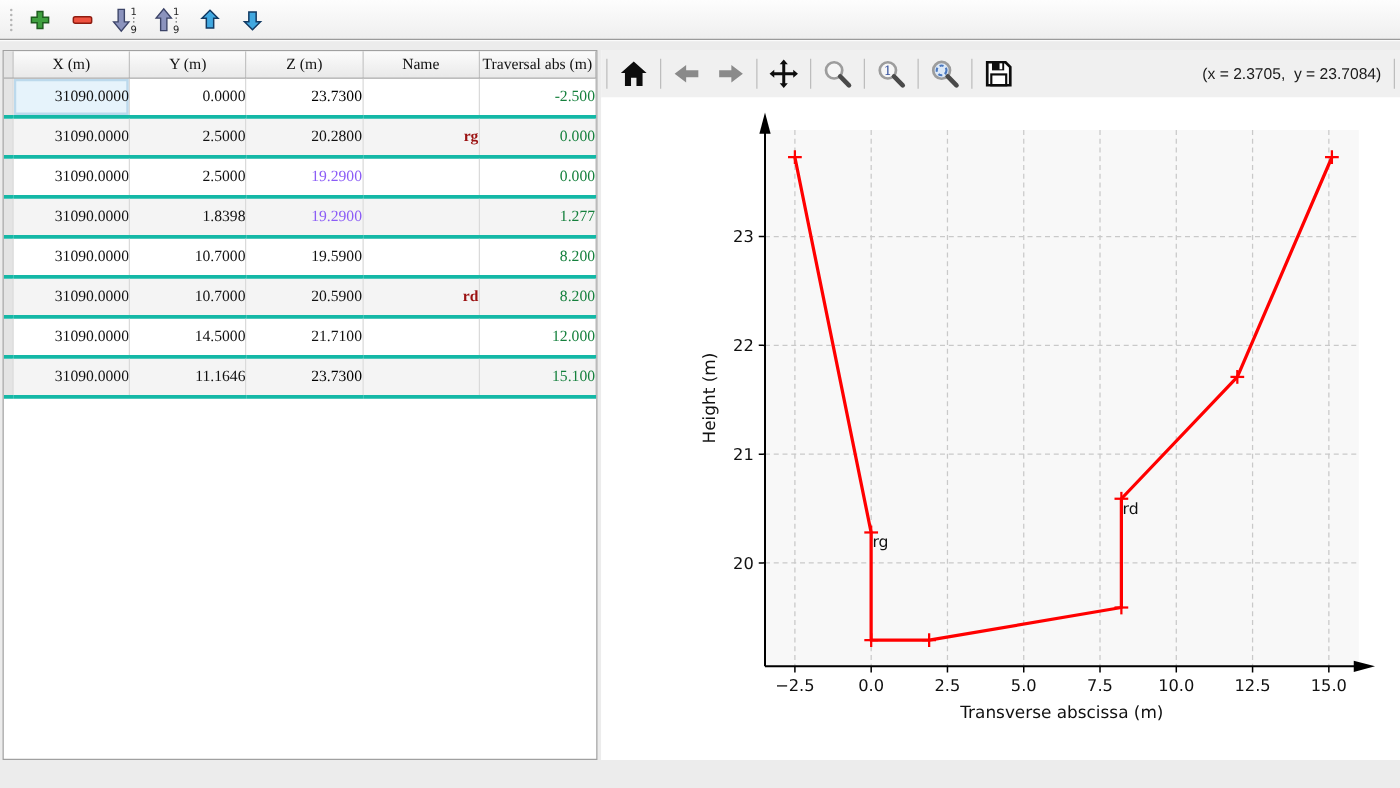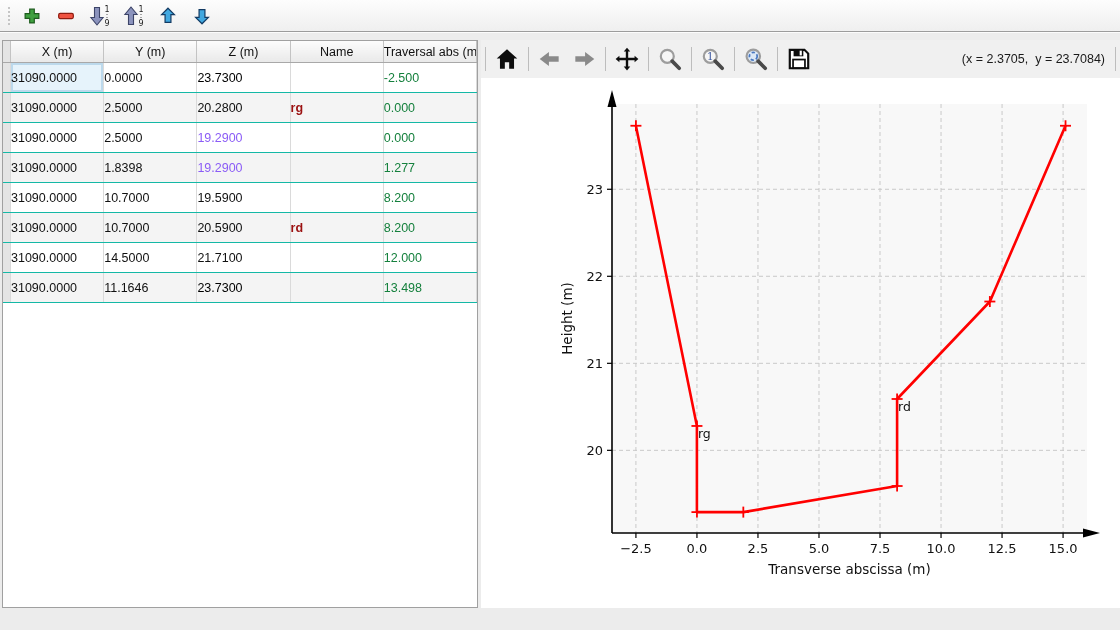--- a/index.html
+++ b/index.html
@@ -9,24 +9,24 @@
   
   .topbar{position:absolute;left:0;top:0;width:1120px;height:31px;
     background:linear-gradient(#fdfdfd,#efefef);border-bottom:1px solid #9b9b9b;
     box-shadow:0 1px 0 rgba(255,255,255,.8);display:flex;align-items:center;}
   .grip{width:12px;height:24px;margin-left:3px;display:flex;flex-direction:column;justify-content:center;gap:2px;align-items:center;}
   .grip i{width:2px;height:2px;background:#b5b5b5;border-radius:50%;display:block;}
   .tbtn{width:26px;height:26px;border:none;background:transparent;padding:0;margin:0 4px;display:flex;align-items:center;justify-content:center;cursor:pointer;}
   .tbtn svg{display:block;}
 
   
-  .left-panel{position:absolute;left:2px;top:40px;width:476px;height:568px;background:#fff;border:1px solid #a0a0a0;box-sizing:border-box;overflow:hidden;}
+  .left-panel{position:absolute;left:2px;top:40px;width:476px;height:568px;background:#fff;border:1px solid #a0a0a0;box-sizing:border-box;overflow:hidden;font-family:Liberation Serif, serif;}
   table.pts{border-collapse:collapse;table-layout:fixed;width:474px;font-size:12.5px;color:#111;}
   table.pts th{height:21px;background:linear-gradient(#fcfcfc,#e9e9e9);border-right:1px solid #c3c3c3;border-bottom:1px solid #a8a8a8;font-weight:normal;text-align:center;overflow:hidden;white-space:nowrap;padding:0;}
-  table.pts td{height:29px;border-right:1px solid #dadada;border-bottom:1px solid #14b8a6;text-align:left;overflow:hidden;white-space:nowrap;padding:0;}
+  table.pts td{height:29px;border-right:1px solid #dadada;border-bottom:3px solid #14b8a6;text-align:right;overflow:hidden;white-space:nowrap;padding:0;}
   table.pts tr.odd td{background:#fff;}
   table.pts tr.even td{background:#f4f4f4;}
   td.rowhead,th.rowhead{width:7px;background:#e4e4e4 !important;border-right:1px solid #bcbcbc;}
   td.c-x{width:90px;} td.c-y{width:96px;} td.c-z{width:95px;} td.c-n{width:94px;} td.c-t{width:92px;}
   td.sel{background:#e6f3fb !important;box-shadow:inset 0 0 0 2px #bcd9ec;border:1px solid #8fb4cf;}
   .zblue{color:#000000;} .zred{color:#8b5cf6;}
   .nname{color:#9b1111;font-weight:bold;}
   .trav{color:#15803d;}
 
   
@@ -161,21 +161,21 @@
             <td class="c-z ">21.7100</td>
             <td class="c-n nname"></td>
             <td class="c-t trav">12.000</td>
           </tr>
           <tr class="even">
             <td class="rowhead"></td>
             <td class="c-x">31090.0000</td>
             <td class="c-y">11.1646</td>
             <td class="c-z zblue">23.7300</td>
             <td class="c-n nname"></td>
-            <td class="c-t trav">13.498</td>
+            <td class="c-t trav">15.100</td>
           </tr>
         </tbody>
     </table>
   </div>
 
   <div class="right-panel">
     <div class="mpl-toolbar">
       <span class="msep"></span>
       <button class="mbtn">
         <svg width="26" height="26" viewBox="0 0 24 24">

